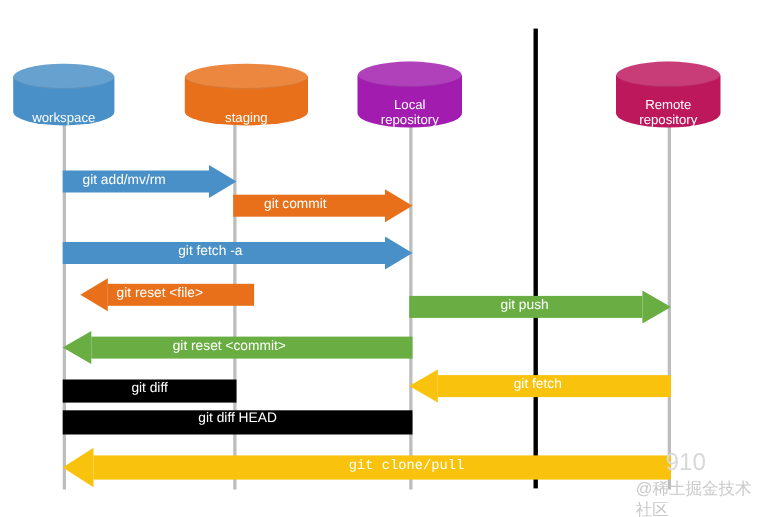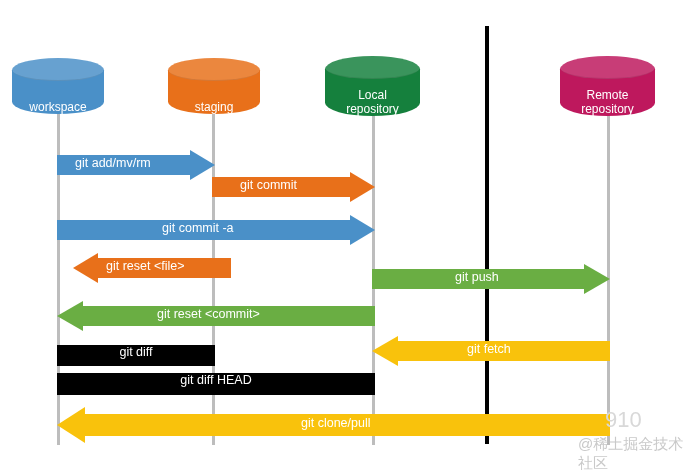--- a/index.html
+++ b/index.html
@@ -57,21 +57,21 @@
     height: 22px;
     border-radius: 50%;
     background: rgba(255,255,255,0.16);
     border-bottom: 1px solid rgba(0,0,0,0.10);
     pointer-events: none;
   }
   .cyl .lbl { position: relative; z-index: 2; }
 
   .cyl-workspace { background: #4a90c8; }
   .cyl-staging   { background: #e8701a; }
-  .cyl-local     { background: #15803d; }
+  .cyl-local     { background: #a21caf; }
   .cyl-remote    { background: #be185d; }
 
   
   .arrow {
     position: absolute;
     display: flex;
     align-items: center;
     justify-content: center;
     color: #ffffff;
     font-size: 12.5px;
@@ -132,21 +132,21 @@
   <div class="lifeline" style="left:372px"></div>
   <div class="lifeline" style="left:607px"></div>
 
   <div class="divider"></div>
 
   <div class="cyl cyl-workspace" style="left:12px; top:58px; width:92px; height:56px;">
     <span class="cap"></span>
     <span class="lbl">workspace</span>
   </div>
 
-  <div class="cyl cyl-staging" style="left:168px; top:58px; width:92px; height:56px;">
+  <div class="cyl cyl-staging" style="left:168px; top:58px; width:112px; height:56px;">
     <span class="cap"></span>
     <span class="lbl">staging</span>
   </div>
 
   <div class="cyl cyl-local" style="left:325px; top:56px; width:95px; height:60px;">
     <span class="cap"></span>
     <span class="lbl">
       <span>Local</span><br>
       <span>repository</span>
     </span>
@@ -168,21 +168,21 @@
 
   <div class="arrow" style="left:212px; top:172px; width:163px; height:30px;">
     <span class="shaft" style="left:0; width:138px; background:#e8701a;"></span>
     <span class="head" style="left:138px; border-left:25px solid #e8701a;"></span>
     <span class="txt" style="position:absolute; left:28px; top:6px;">git commit</span>
   </div>
 
   <div class="arrow" style="left:57px; top:215px; width:318px; height:30px;">
     <span class="shaft" style="left:0; width:293px; background:#4a90c8;"></span>
     <span class="head" style="left:293px; border-left:25px solid #4a90c8;"></span>
-    <span class="txt" style="position:absolute; left:105px; top:6px;">git commit -a</span>
+    <span class="txt" style="position:absolute; left:105px; top:6px;">git fetch -a</span>
   </div>
 
   <div class="arrow" style="left:57px; top:252px; width:158px; height:32px;margin-left:16px;">
     <span class="shaft" style="right:0; width:133px; background:#e8701a;"></span>
     <span class="head" style="left:0; border-right:25px solid #e8701a;"></span>
     <span class="txt" style="position:absolute; left:33px; top:7px;">git reset &lt;file&gt;</span>
   </div>
 
   <div class="arrow" style="left:372px; top:263px; width:238px; height:32px;padding-left:8px;">
     <span class="shaft" style="left:0; width:212px; background:#6aae43;"></span>
@@ -206,19 +206,19 @@
     <span>git diff</span>
   </div>
 
   <div class="bar" style="left:57px; top:373px; width:318px; height:22px;">
     <span>git diff HEAD</span>
   </div>
 
   <div class="arrow" style="left:57px; top:407px; width:553px; height:36px;">
     <span class="shaft" style="right:0; width:525px; height:22px; background:#f9c20c;"></span>
     <span class="head" style="left:0; border-top:18px solid transparent; border-bottom:18px solid transparent; border-right:28px solid #f9c20c;"></span>
-    <span class="txt" style="position:absolute; left:244px; top:9px;">git clone/pull</span>
+    <span class="txt" style="position:absolute; left:260px; top:9px;font-family:Liberation Mono, monospace;">git clone/pull</span>
   </div>
 
   <div class="wm-num" style="left:605px; top:407px;">910</div>
   <div class="wm-text" style="left:578px; top:435px;">@稀土掘金技术社区</div>
 
 </div>
 
 </body></html>

